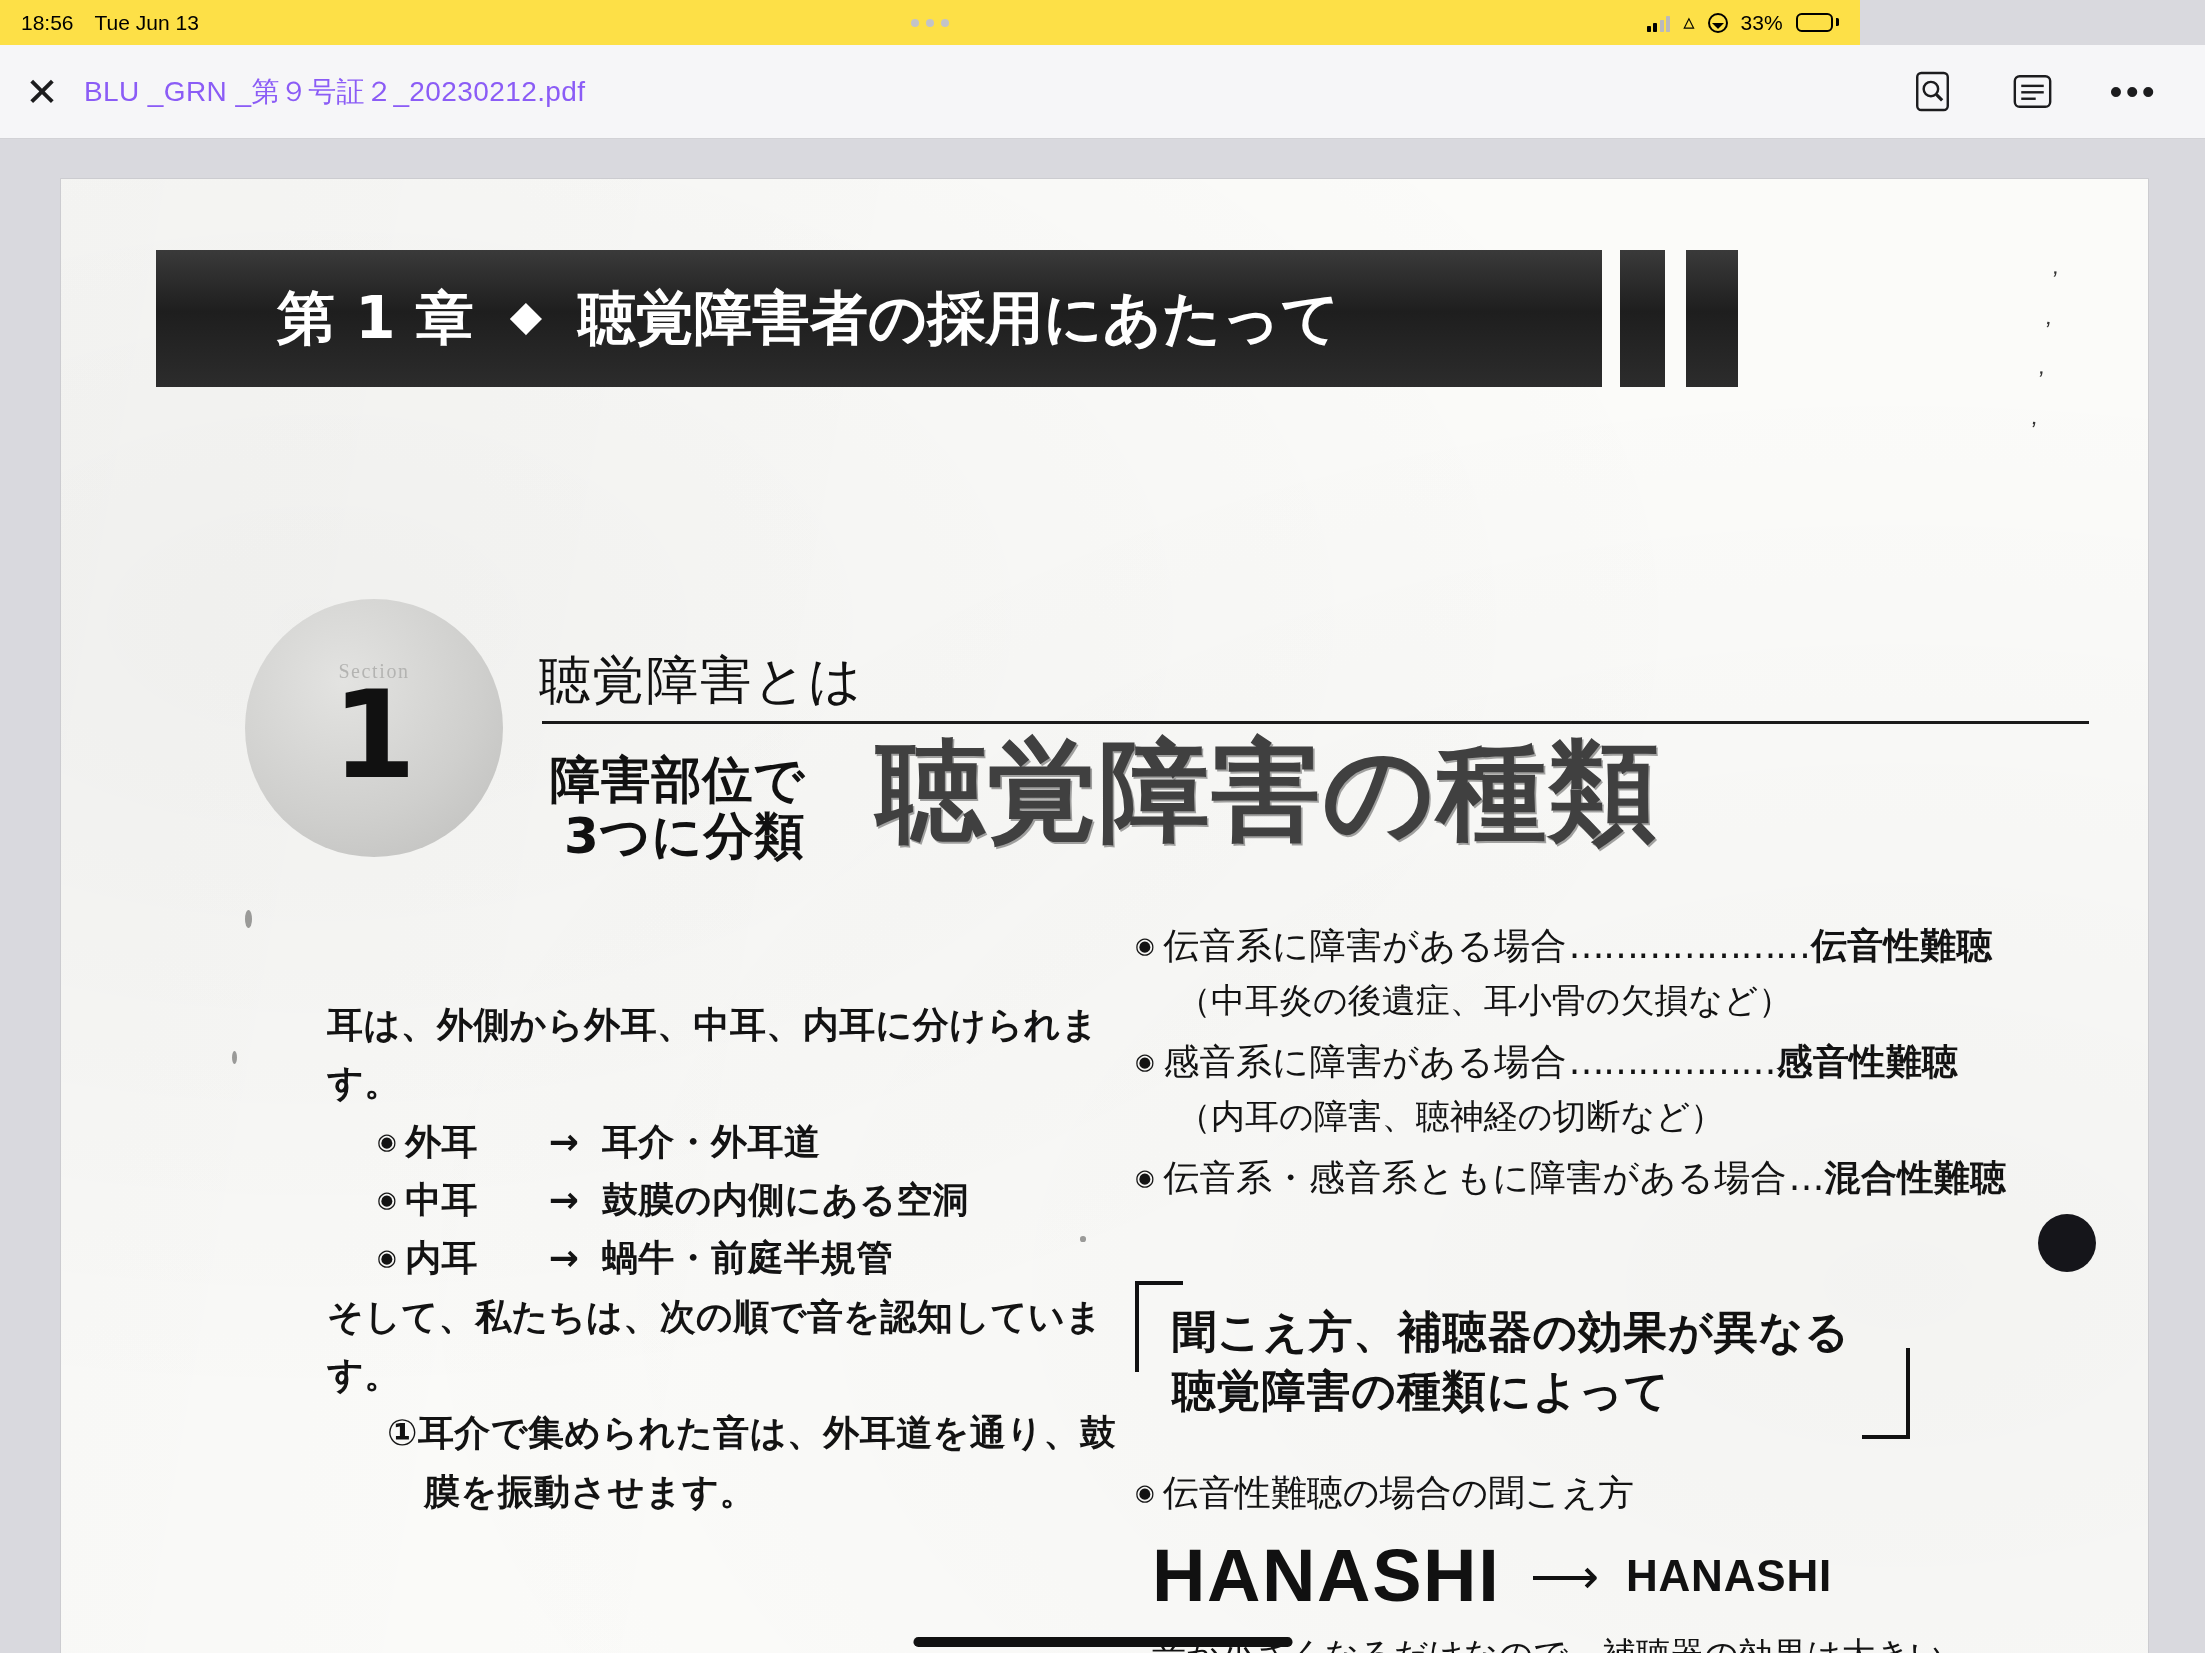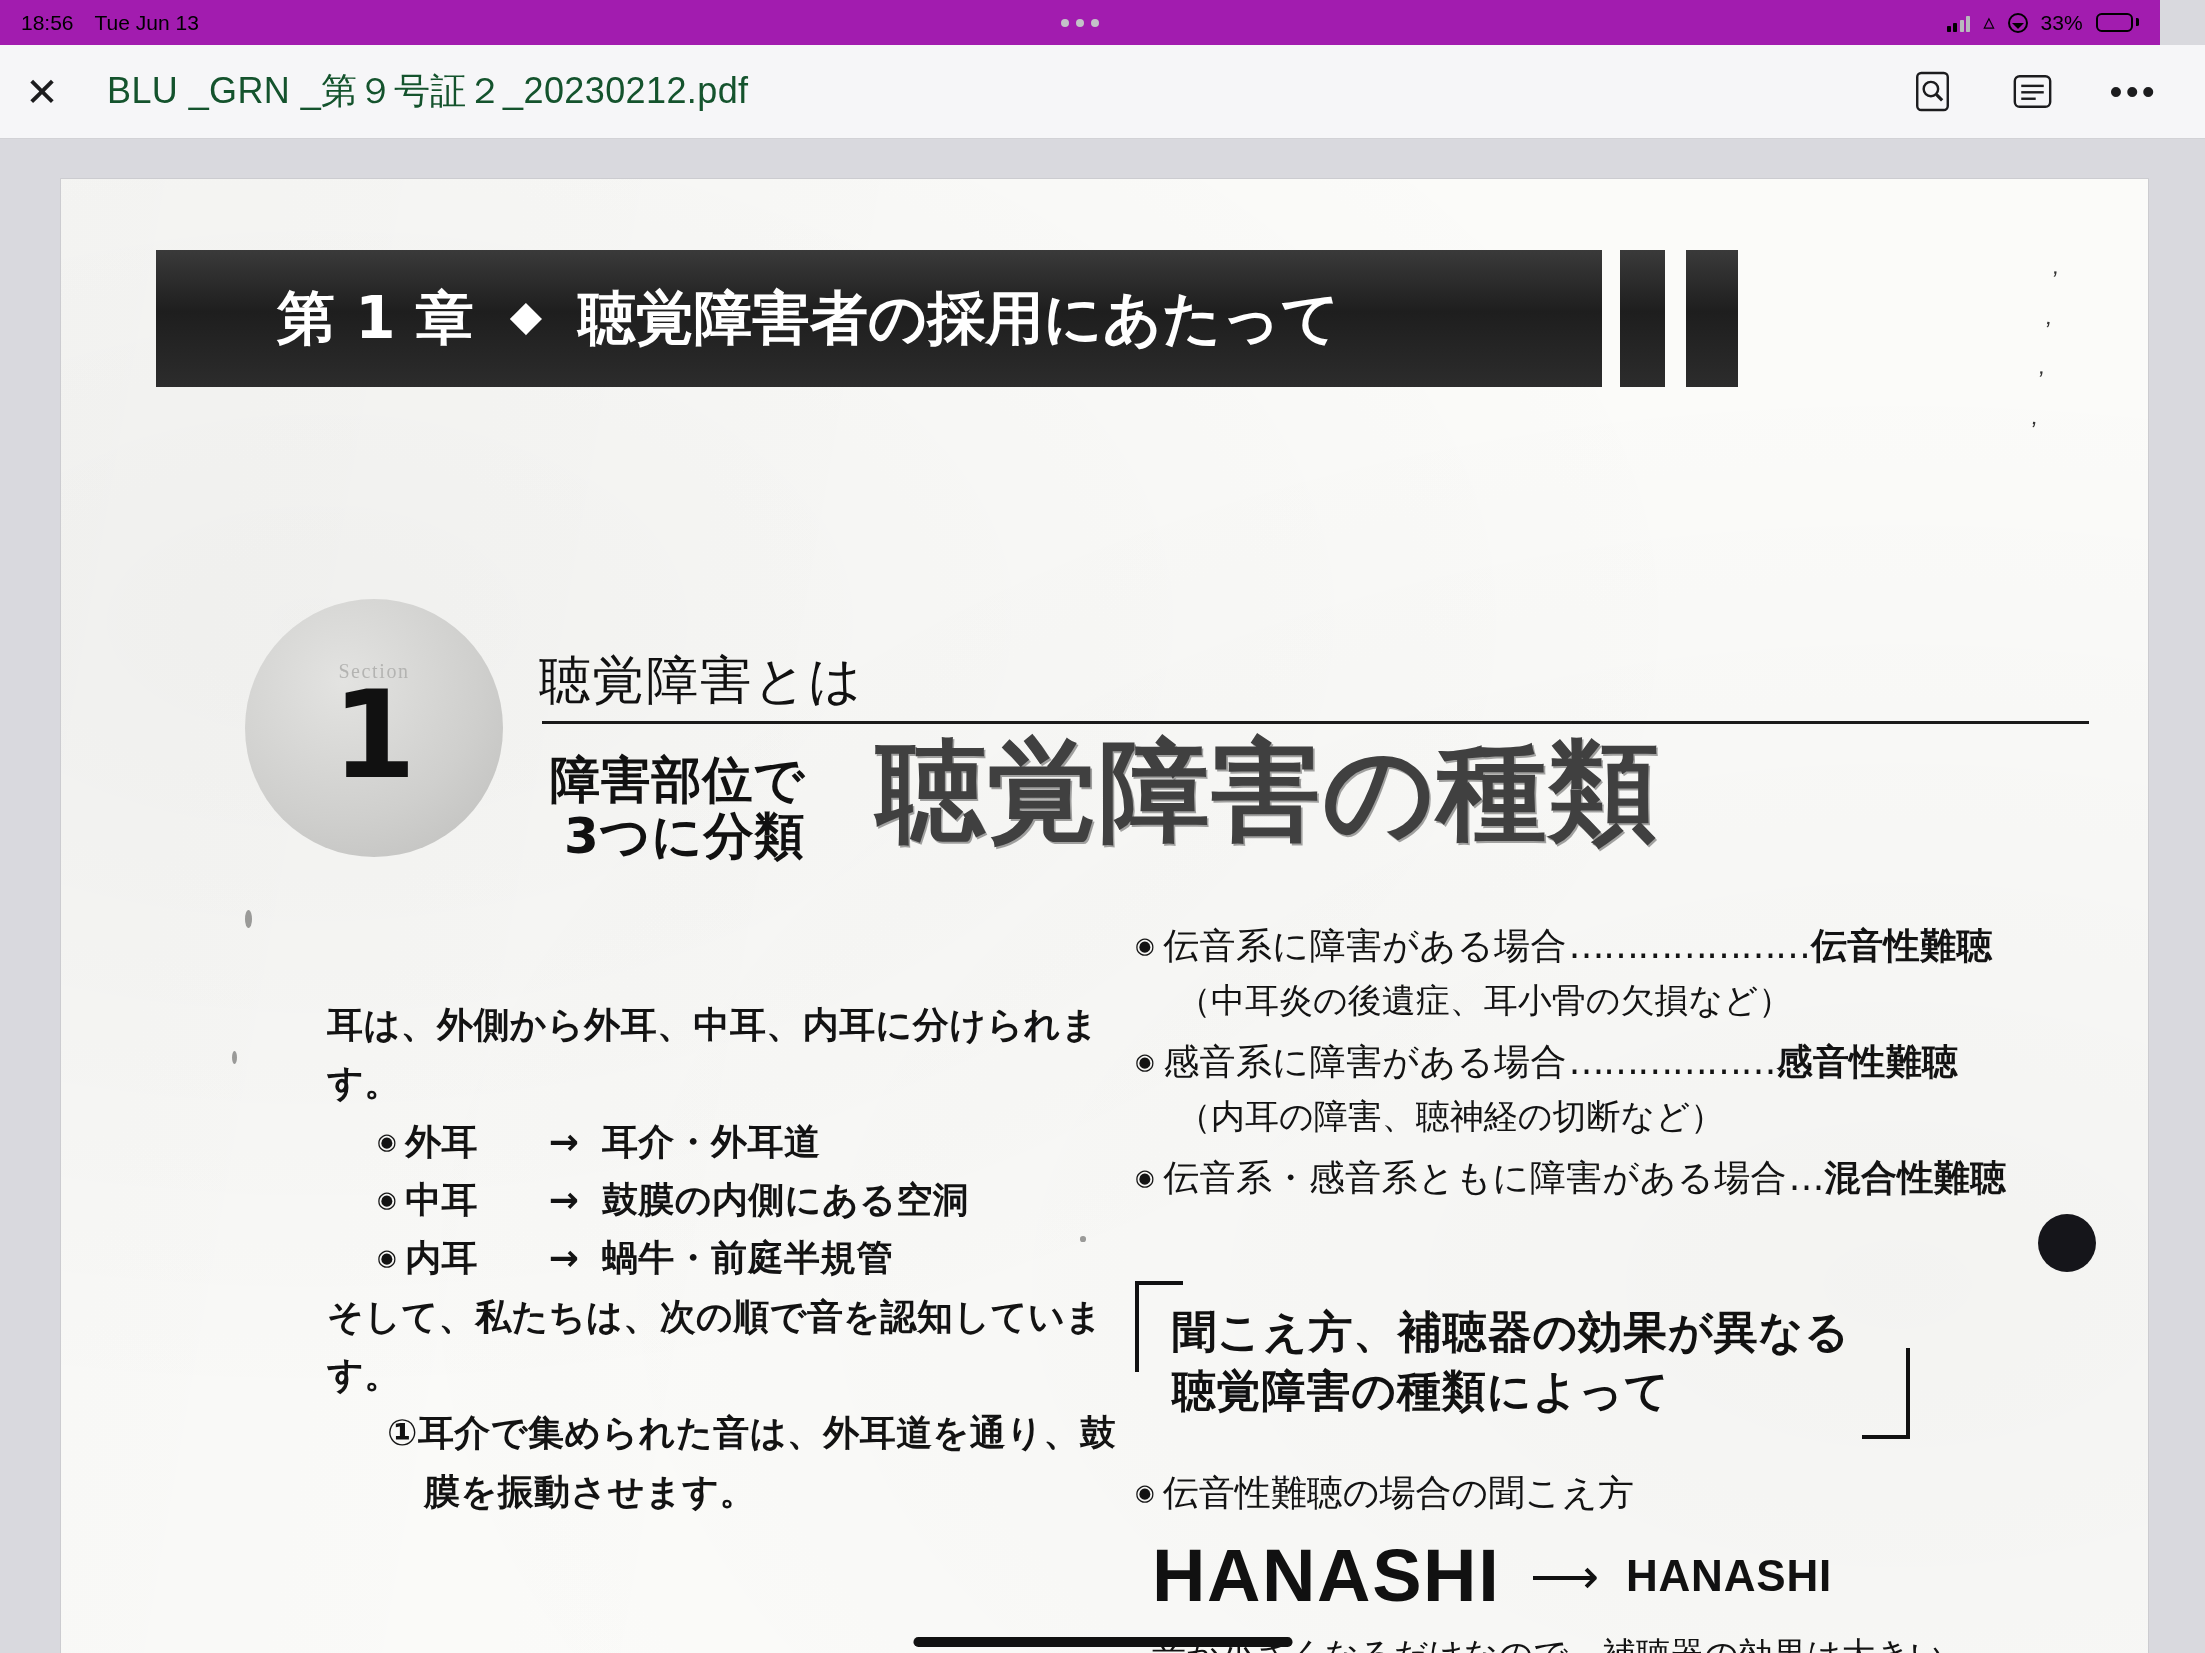--- a/index.html
+++ b/index.html
@@ -16,23 +16,23 @@
     position: relative;
     width: 2205px;
     height: 1653px;
     background: #d9d9de;
   }
 
   
   #status-bar {
     position: absolute;
     top: 0; left: 0;
-    width: 2160px;
+    width: 1860px;
     height: 45px;
-    background: #a21caf;
+    background: #fde047;
     display: flex;
     align-items: center;
     font-size: 21px;
     color: #000;
     text-align: center;
   }
   #status-left {
     display: flex;
     align-items: center;
     gap: 21px;
@@ -137,25 +137,24 @@
     width: 84px;
     display: flex;
     align-items: center;
     justify-content: center;
     font-size: 40px;
     color: #1c1c1e;
     cursor: pointer;
     user-select: none;
   }
   #doc-title {
-    font-size: 36px;
-    color: #14532d;
+    font-size: 28px;
+    color: #8b5cf6;
     letter-spacing: 0.4px;
     white-space: nowrap;
-    margin-left: 23px;
   }
   #toolbar-right {
     margin-left: auto;
     display: flex;
     align-items: center;
     gap: 55px;
     padding-right: 47px;
   }
   .tb-icon {
     width: 45px; height: 45px;

